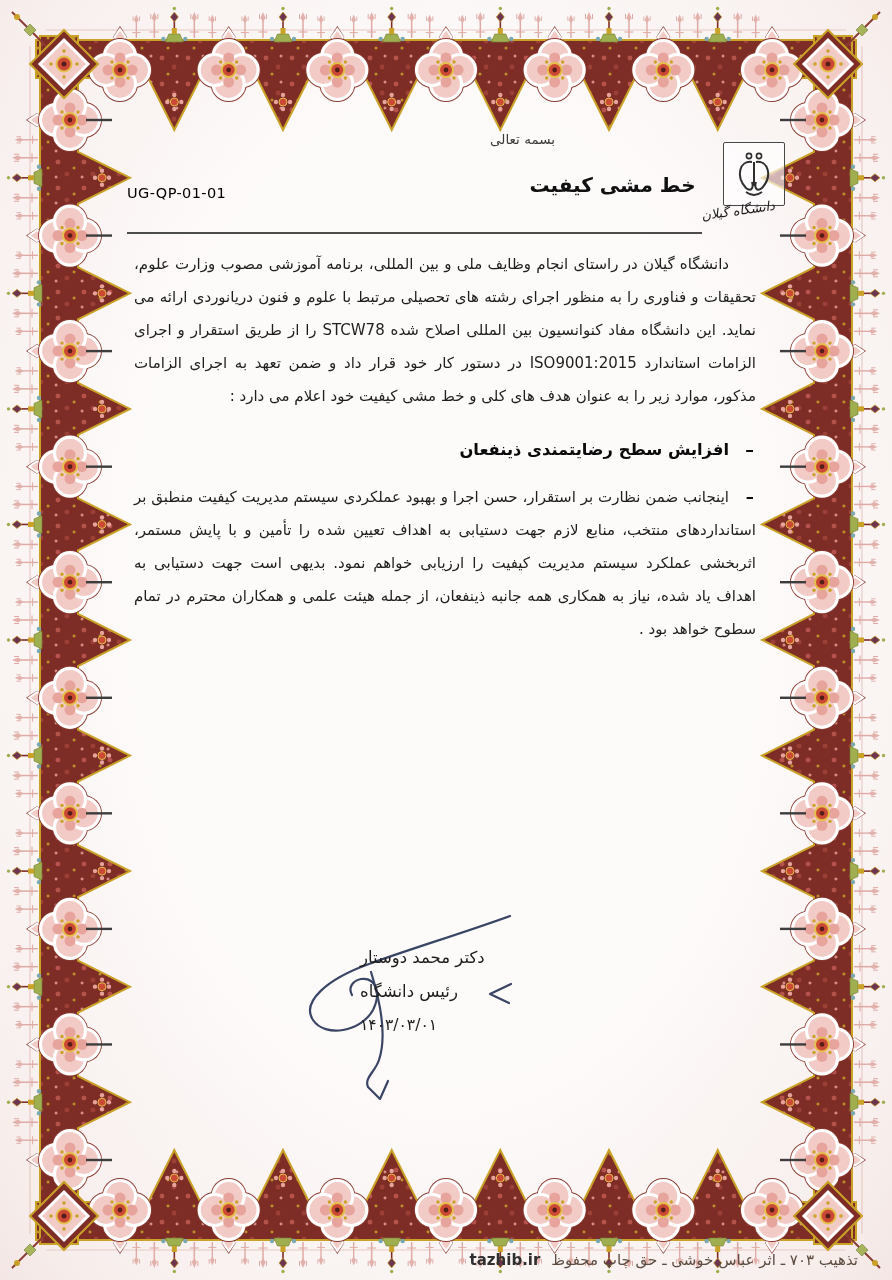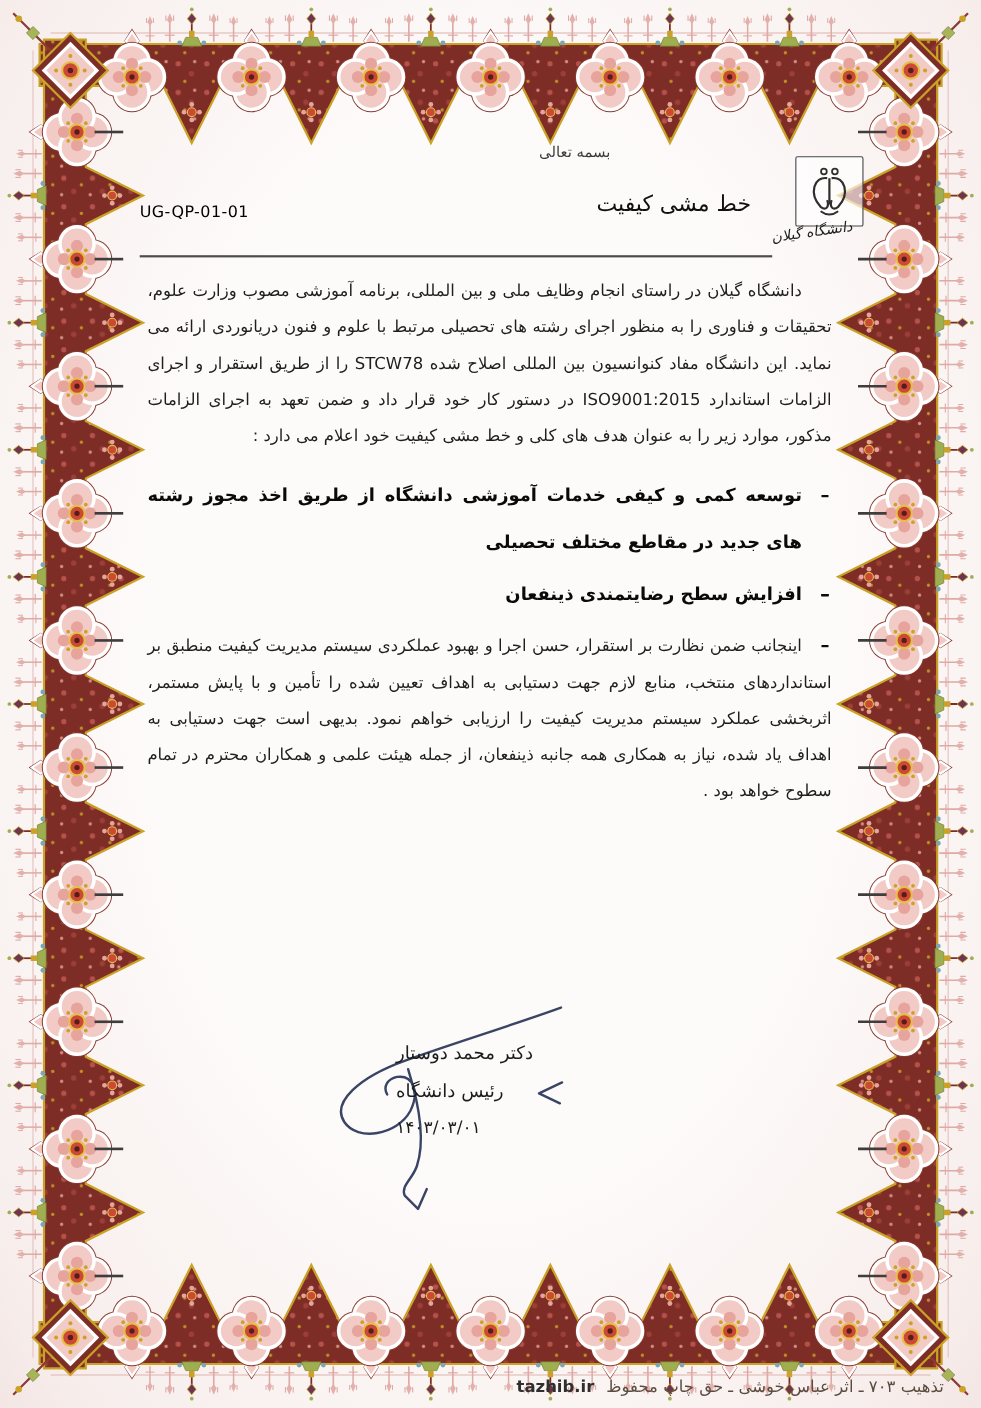--- a/index.html
+++ b/index.html
@@ -10,21 +10,21 @@
   }
   #paper{
     position:absolute;inset:0;
     background:radial-gradient(ellipse at 50% 46%, #fdfbfa 48%, #f7eeec 90%, #f3e6e4 100%);
   }
   #border-svg{position:absolute;left:0;top:0}
   .abs{position:absolute}
   .rtl{direction:rtl}
   #bismillah{left:425px;top:131px;width:130px;text-align:right;font-size:13.5px;color:#3b3b3b}
   #doc-code{left:127px;top:185px;font-size:14.5px;color:#000000;letter-spacing:.4px;direction:ltr}
-  #doc-title{left:500px;top:173px;width:225px;text-align:center;font-weight:normal;font-size:20px;color:#101010}
+  #doc-title{left:500px;top:173px;width:225px;text-align:center;font-weight:bold;font-size:20px;color:#101010}
   #header-rule{left:127px;top:232px;width:575px;height:1.6px;background:#4c4c4c}
   #logo-box{
     left:723px;top:142px;width:60px;height:62px;border:1.6px solid #474747;border-radius:2px;
     display:flex;align-items:center;justify-content:center;background:rgba(255,255,255,.65);
   }
   #logo-caption{
     left:688px;top:203px;width:100px;text-align:center;font-size:13px;font-style:italic;
     font-family:"DejaVu Serif","Liberation Serif",serif;
     color:#1d1d1d;transform:rotate(-8deg);white-space:nowrap;
   }
@@ -395,21 +395,21 @@
 </div>
 <div class="abs rtl" id="logo-caption">دانشگاه گیلان</div>
 
 <div class="abs" id="doc-code">UG-QP-01-01</div>
 <div class="abs rtl" id="doc-title">خط مشی کیفیت</div>
 <div class="abs" id="header-rule"></div>
 
 <div class="abs" id="body-text">
   <p class="para">دانشگاه گیلان در راستای انجام وظایف ملی و بین المللی، برنامه آموزشی مصوب وزارت علوم، تحقیقات و فناوری را به منظور اجرای رشته های تحصیلی مرتبط با علوم و فنون دریانوردی ارائه می نماید. این دانشگاه مفاد کنوانسیون بین المللی اصلاح شده STCW78 را از طریق استقرار و اجرای الزامات استاندارد ISO9001:2015 در دستور کار خود قرار داد و ضمن تعهد به اجرای الزامات مذکور، موارد زیر را به عنوان هدف های کلی و خط مشی کیفیت خود اعلام می دارد :</p>
   <ul id="bullet-list">
-    <li><span class="dash">–</span><span>توسعه کمی و کیفی خدمات آموزشی دانشگاه از طریق اخذ مجوز رشته های جدید در مقاطع مختلف تحصیلی</span></li>
+    <li><span class="dash">–</span></li>
     <li><span class="dash">–</span></li>
     <li><span class="dash">–</span></li>
     <li><span class="dash">–</span><span>افزایش سطح رضایتمندی ذینفعان</span></li>
     <li><span class="dash">–</span></li>
   </ul>
   <p class="para" id="closing-para">اینجانب ضمن نظارت بر استقرار، حسن اجرا و بهبود عملکردی سیستم مدیریت کیفیت منطبق بر استانداردهای منتخب، منابع لازم جهت دستیابی به اهداف تعیین شده را تأمین و با پایش مستمر، اثربخشی عملکرد سیستم مدیریت کیفیت را ارزیابی خواهم نمود. بدیهی است جهت دستیابی به اهداف یاد شده، نیاز به همکاری همه جانبه ذینفعان، از جمله هیئت علمی و همکاران محترم در تمام سطوح خواهد بود .</p>
 </div>
 
 <svg class="abs" id="signature-svg" width="235" height="205" viewBox="0 0 235 205">
   <g fill="none" stroke="#3a4566" stroke-width="2.2" stroke-linecap="round" stroke-linejoin="round">

